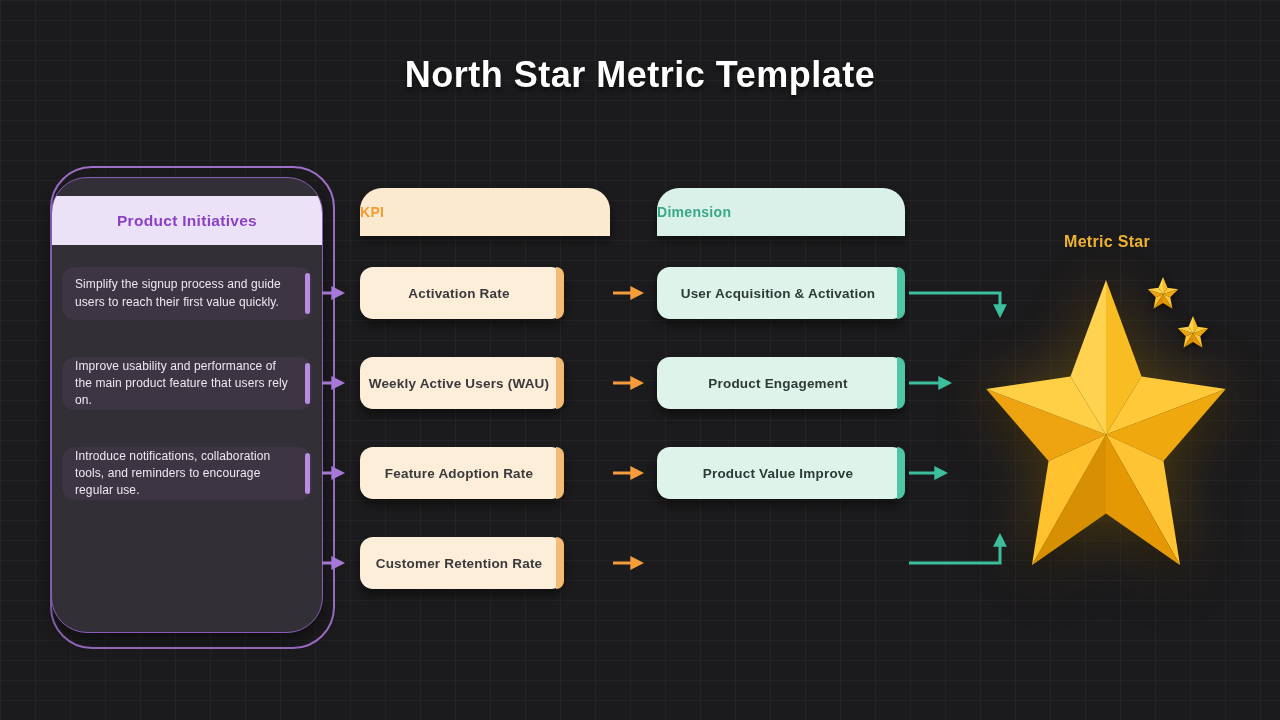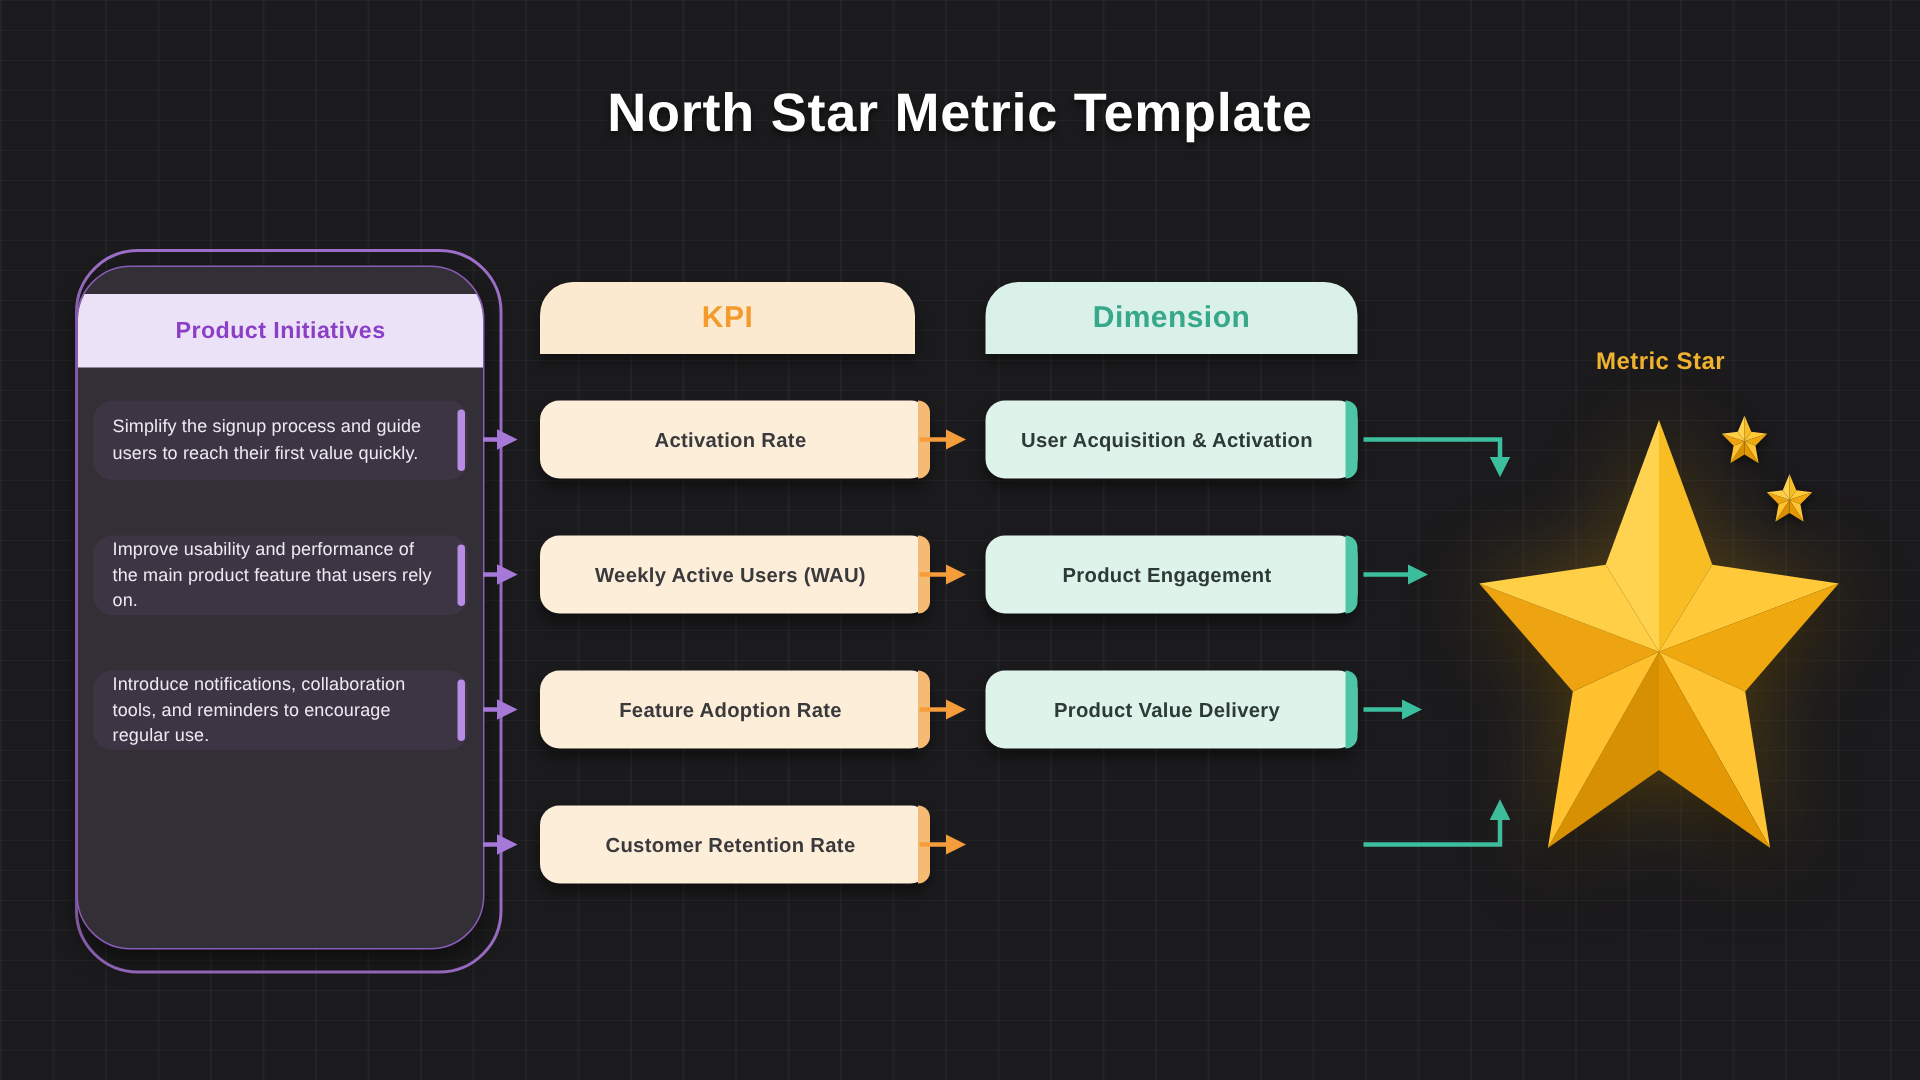--- a/index.html
+++ b/index.html
@@ -45,33 +45,33 @@
     padding:0 16px 0 13px;color:#eceaf0;font-size:12px;line-height:1.42;
     font-weight:400;letter-spacing:.1px;
   }
   .init-bar{
     position:absolute;right:2px;top:6px;bottom:6px;width:5px;
     background:#b78ce2;border-radius:3px;
   }
   
   .col-header{
     position:absolute;top:188px;height:48px;
-    display:flex;align-items:center;justify-content:center;
+    display:flex;align-items:center;
     border-radius:22px 22px 0 0;box-shadow:0 5px 9px rgba(0,0,0,.4);
-    font-weight:800;font-size:20px;letter-spacing:.3px;
+    font-weight:800;font-size:14px;letter-spacing:.3px;
   }
   .kpi-header{left:360px;width:250px;background:#fcead0;color:#f59b2e;}
   .dim-header{left:657px;width:248px;background:#d9f1e8;color:#38a88a;}
   .node{
     position:absolute;height:52px;border-radius:13px;
     display:flex;align-items:center;justify-content:center;
     box-shadow:0 6px 9px rgba(0,0,0,.42);
     font-weight:700;font-size:13.5px;letter-spacing:.2px;
   }
-  .kpi-node{left:360px;width:260px;background:#fdeeda;color:#3a3a3c;}
+  .kpi-node{left:360px;width:204px;background:#fdeeda;color:#3a3a3c;}
   .dim-node{left:657px;width:248px;background:#def4eb;color:#2e3a36;}
   .node .strip{position:absolute;right:0;top:0;bottom:0;width:8px;border-radius:0 13px 13px 0;}
   .kpi-node .strip{background:#f5bb74;}
   .dim-node .strip{background:#4ec5a4;}
   .node .lbl{padding:0 14px 0 8px;text-align:center;}
   
   .ns-label{
     position:absolute;left:1032px;top:233px;width:150px;text-align:center;
     color:#f0b32f;font-size:16px;font-weight:800;letter-spacing:.3px;
   }
@@ -136,21 +136,21 @@
   </div>
   <div class="node dim-node" style="top:267px">
     <span class="lbl">User Acquisition &amp; Activation</span>
       <span class="strip"></span>
   </div>
   <div class="node dim-node" style="top:357px">
     <span class="lbl">Product Engagement</span>
       <span class="strip"></span>
   </div>
   <div class="node dim-node" style="top:447px">
-    <span class="lbl">Product Value Delivery</span>
+    <span class="lbl">Product Value Improve</span>
       <span class="strip"></span>
   </div>
 
   <div class="ns-label">Metric Star</div>
 
   <svg class="connectors" width="1280" height="720">
     <defs>
       <marker id="arrP" viewBox="0 0 10 10" refX="7" refY="5" markerWidth="4.6" markerHeight="4.6" orient="auto-start-reverse">
         <path d="M0 0 L10 5 L0 10 z" fill="#a678d8"></path>
       </marker>

